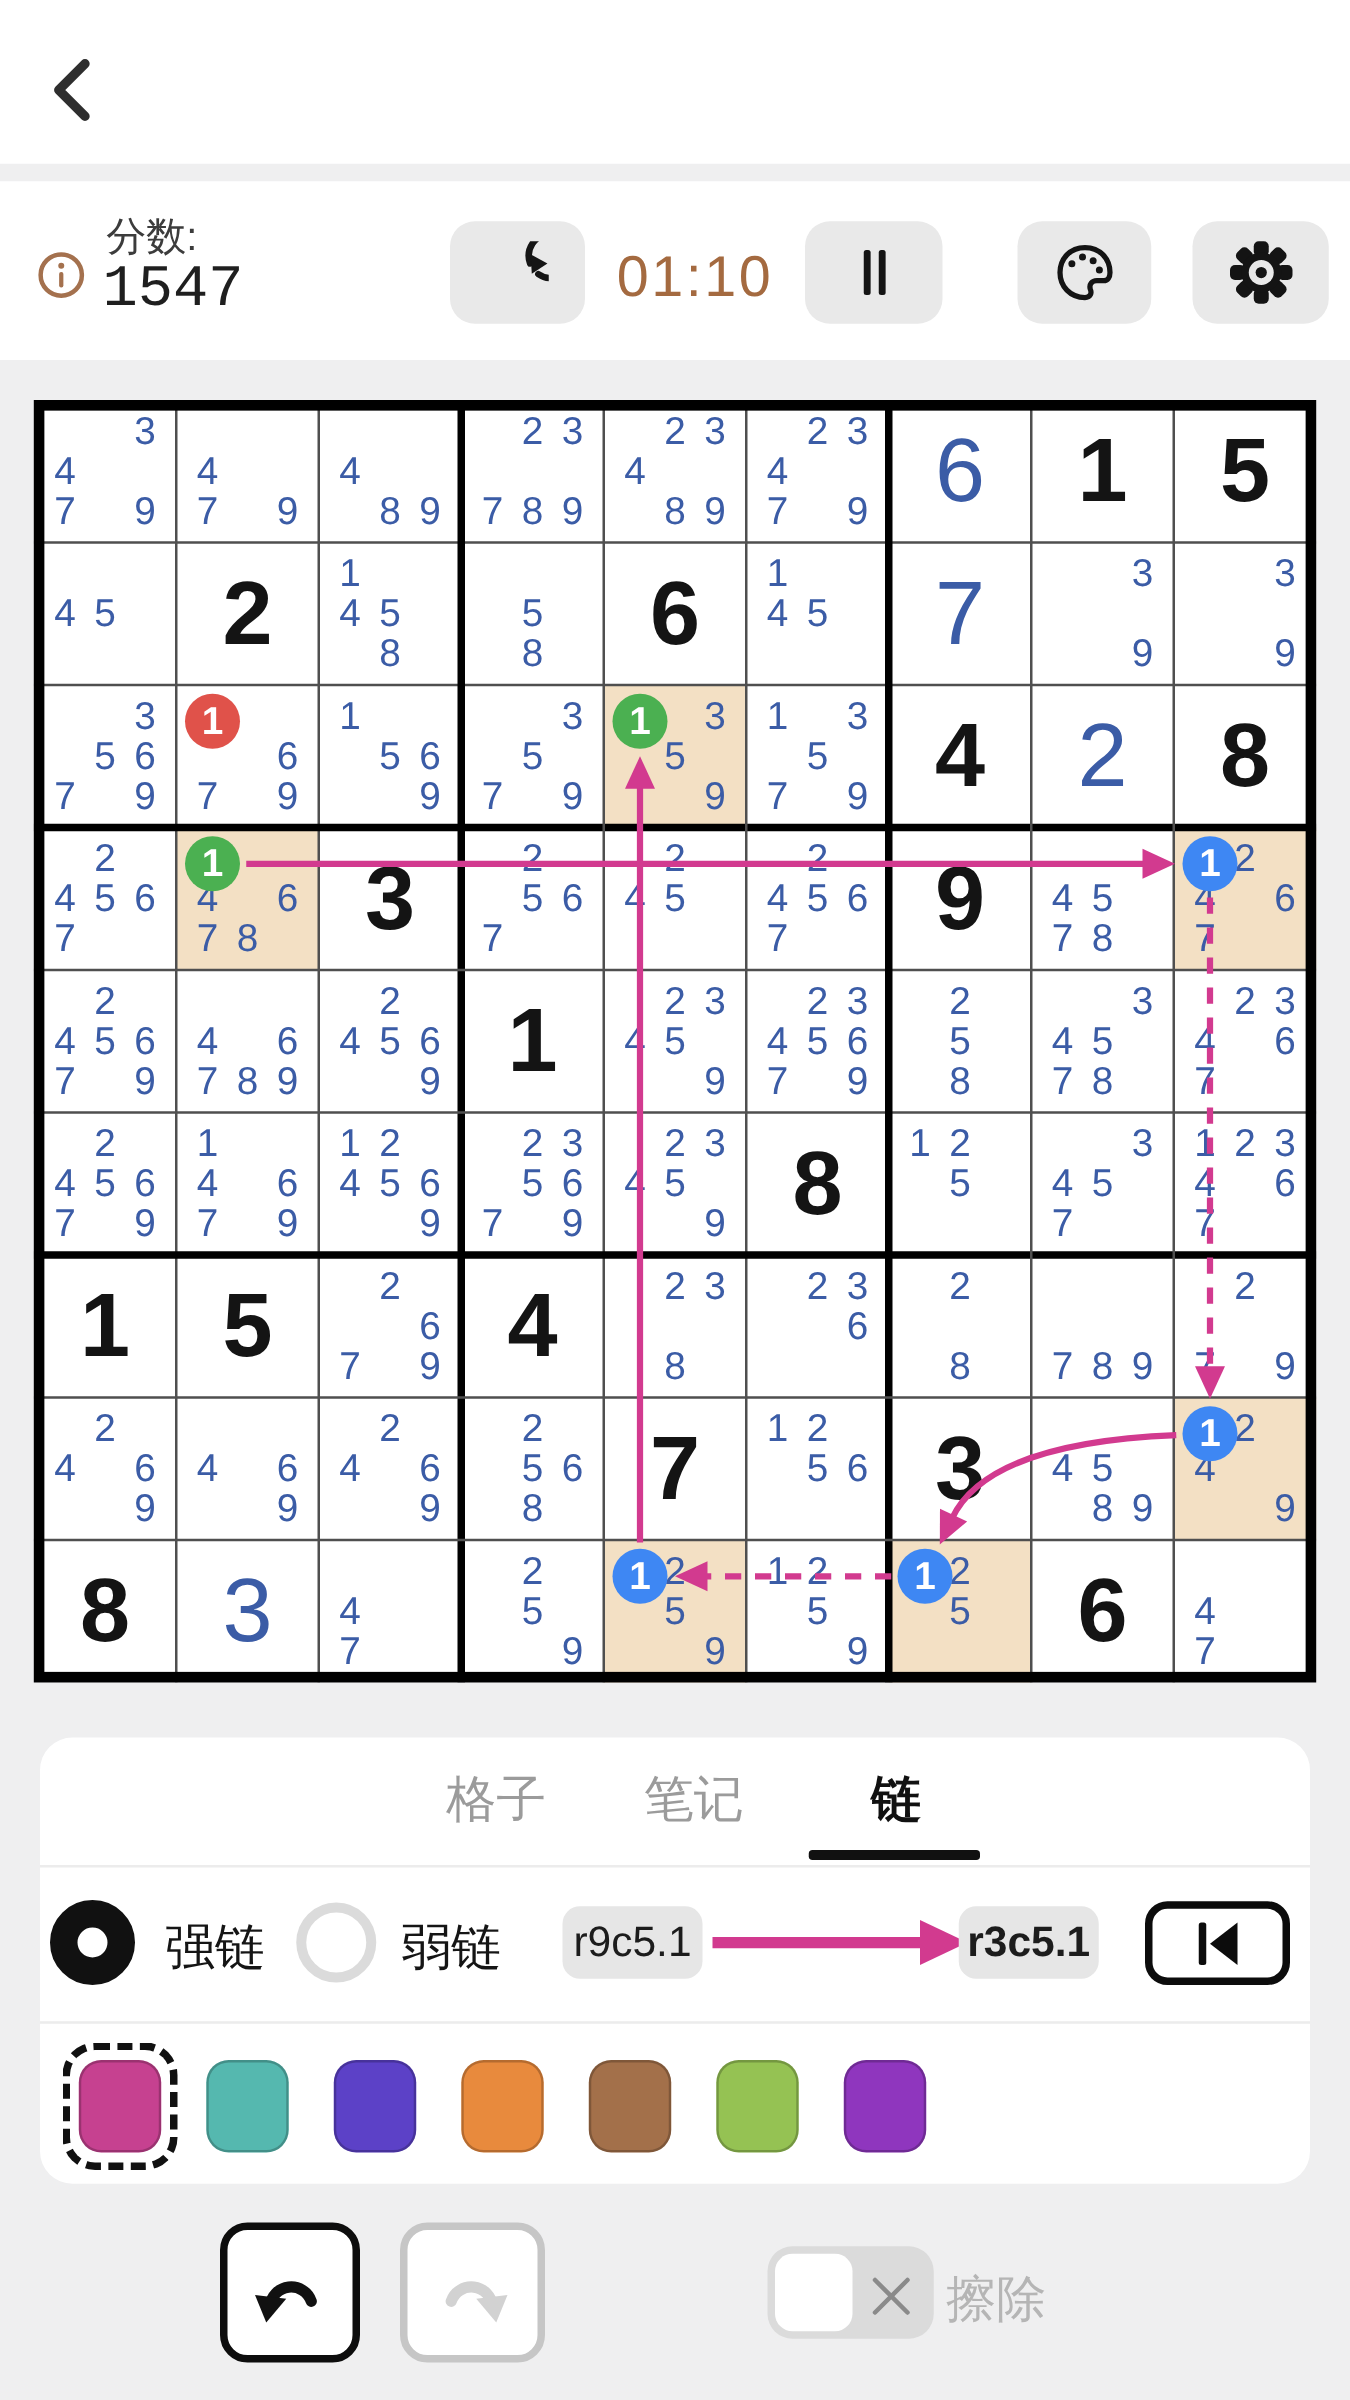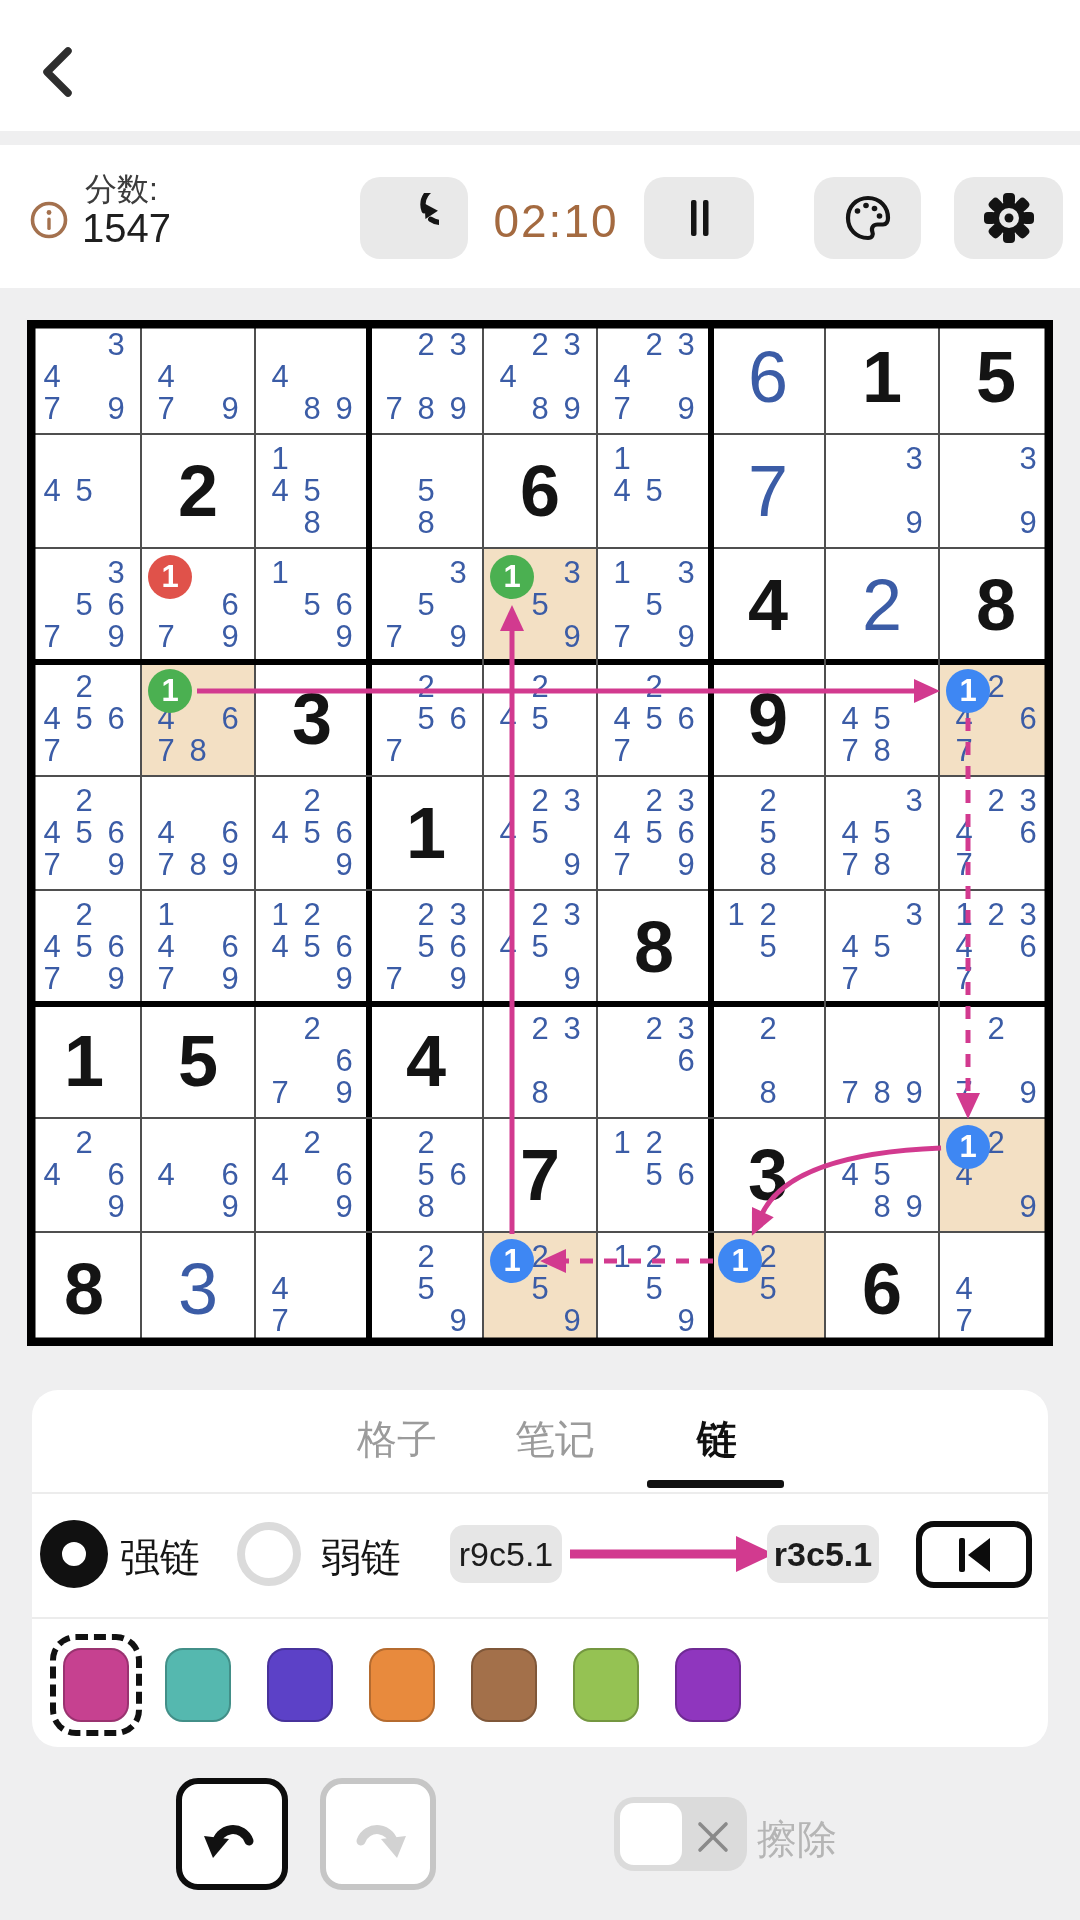--- a/index.html
+++ b/index.html
@@ -5,21 +5,21 @@
   html,body{margin:0;padding:0;background:#cfcfcf;}
   .screen{position:relative;width:1080px;height:1920px;background:#efeff0;overflow:hidden;
           font-family:"Liberation Sans","DejaVu Sans",sans-serif;}
   .abs{position:absolute;}
   
   .header{left:0;top:0;width:1080px;height:131px;background:#ffffff;}
   .title{left:0;top:44px;width:1080px;text-align:center;font-size:42px;font-weight:600;color:#1c1c1c;}
   
   .scorebar{left:0;top:145px;width:1080px;height:143px;background:#ffffff;}
   .score-label{left:85px;top:168px;font-size:32px;color:#3c3c3c;}
-  .score-value{left:82px;top:206px;font-size:40px;color:#1f1f1f;}
+  .score-value{left:82px;top:206px;font-size:47px;color:#1f1f1f;font-family:Liberation Mono, monospace;}
   .timer{left:486px;top:194px;width:140px;text-align:center;font-size:46px;color:#a46a40;letter-spacing:2px;}
   .sqbtn{background:#e9e9e9;border-radius:20px;display:flex;align-items:center;justify-content:center;}
   
   .board{left:27px;top:320px;width:1026px;height:1026px;background:#ffffff;}
   .cell{position:absolute;width:114px;height:114px;}
   .cell.hl{background:#f3e0c4;}
   .big{position:absolute;left:0;top:0;width:114px;height:114px;line-height:114px;text-align:center;font-size:72px;}
   .big.given{color:#141414;font-weight:700;}
   .big.user{color:#3b5ca6;font-weight:400;}
   .cand{position:absolute;width:34px;height:36px;line-height:36px;text-align:center;
@@ -78,21 +78,21 @@
   </div>
   <div class="abs score-label">分数:</div>
   <div class="abs score-value">1547</div>
 
   <div class="abs sqbtn" style="left:360px;top:177px;width:108px;height:82px;">
     <svg width="50" height="50" viewBox="0 0 48 48">
       <path d="M33.7,11.1 A17,17 0 1 1 40,19.2" transform="translate(0,6)" fill="none" stroke="#151515" stroke-width="5" stroke-linecap="round"></path>
       <polygon points="34,10 47,17 35,25" fill="#151515"></polygon>
     </svg>
   </div>
-  <div class="abs timer">02:10</div>
+  <div class="abs timer">01:10</div>
   <div class="abs sqbtn" style="left:644px;top:177px;width:110px;height:82px;">
     <svg width="48" height="48" viewBox="0 0 48 48">
       <rect x="16" y="6" width="5.5" height="36" rx="2" fill="#141414"></rect>
       <rect x="28" y="6" width="5.5" height="36" rx="2" fill="#141414"></rect>
     </svg>
   </div>
   <div class="abs sqbtn" style="left:814px;top:177px;width:107px;height:82px;">
     <svg width="52" height="52" viewBox="0 0 52 52">
       <path d="M26 6 C14 6 6 15 6 26 C6 37 14 46 26 46 C30.5 46 31.5 42.5 30.3 39.5 C29 35.5 31.5 32.5 35.5 32.5 L41 32.5 C44.2 32.5 46 29.8 46 26 C46 15 38 6 26 6 Z" fill="none" stroke="#141414" stroke-width="4.2" stroke-linejoin="round"></path>
       <circle cx="15.5" cy="19" r="2.8" fill="#141414"></circle>
@@ -581,21 +581,21 @@
   </div>
 
   <div class="abs card"></div>
   <div class="abs tab" style="left:342px;width:110px;">格子</div>
   <div class="abs tab" style="left:500px;width:110px;">笔记</div>
   <div class="abs tab active" style="left:672px;width:90px;">链</div>
   <div class="abs tab-underline"></div>
   <div class="abs divider" style="top:1492px;"></div>
 
   <div class="abs radio-strong"></div>
-  <div class="abs link-label" style="left:120px;">强链</div>
+  <div class="abs link-label" style="left:132px;">强链</div>
   <div class="abs radio-weak"></div>
   <div class="abs link-label" style="left:321px;">弱链</div>
   <div class="abs chip" style="left:450px;">r9c5.1</div>
   <div class="abs" style="left:566px;top:1534px;">
     <svg width="212" height="40" viewBox="0 0 212 40">
       <line x1="4" y1="20" x2="172" y2="20" stroke="#d23a8f" stroke-width="9"></line>
       <polygon points="170,2 208,20 170,38" fill="#d23a8f"></polygon>
     </svg>
   </div>
   <div class="abs chip" style="left:767px;font-weight:bold;">r3c5.1</div>

